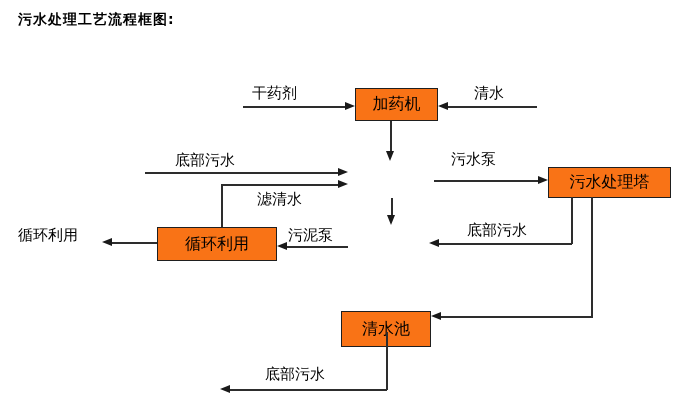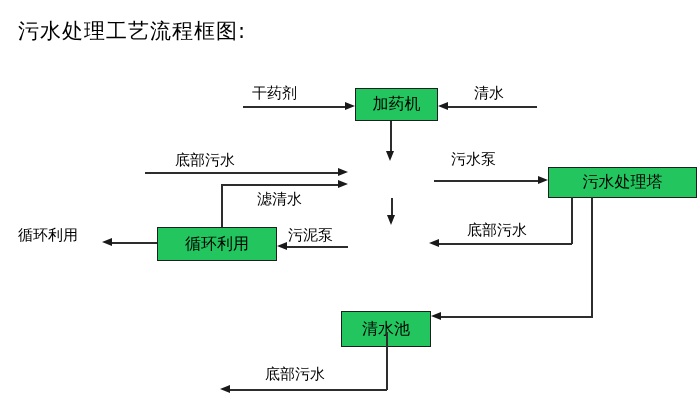--- a/index.html
+++ b/index.html
@@ -2,25 +2,25 @@
 <html><head>
 <meta charset="utf-8">
 <style>
   html,body{margin:0;padding:0;background:#ffffff;}
   .canvas{
     position:relative;width:700px;height:420px;background:#ffffff;
     font-family:"DejaVu Sans","Liberation Sans",sans-serif;color:#000;
     overflow:hidden;
   }
   .title{
-    position:absolute;left:18px;top:17px;font-size:21px;font-weight:normal;
+    position:absolute;left:18px;top:11px;font-size:14px;font-weight:bold;
     letter-spacing:1px;white-space:nowrap;
   }
   .node{
-    position:absolute;border:1.6px solid #1f1f1f;background:#22c55e;
+    position:absolute;border:1.6px solid #1f1f1f;background:#f97316;
     display:flex;align-items:center;justify-content:center;
     font-size:16px;box-sizing:border-box;white-space:nowrap;
   }
   .hline{position:absolute;height:1.5px;background:#2d2d2d;}
   .vline{position:absolute;width:1.5px;background:#2d2d2d;}
   .arr{position:absolute;width:0;height:0;}
   .arr.right{border-top:4.5px solid transparent;border-bottom:4.5px solid transparent;border-left:10px solid #1a1a1a;}
   .arr.left{border-top:4.5px solid transparent;border-bottom:4.5px solid transparent;border-right:10px solid #1a1a1a;}
   .arr.down{border-left:4.5px solid transparent;border-right:4.5px solid transparent;border-top:10px solid #1a1a1a;}
   .elabel{position:absolute;font-size:15px;white-space:nowrap;}
@@ -28,21 +28,21 @@
 </head>
 <body>
 
 <div class="canvas">
 
   <div class="title">污水处理工艺流程框图:</div>
 
   <div class="node" style="left:355px;top:88px;width:83px;height:33px">
     <span>加药机</span>
   </div>
-  <div class="node" style="left:548px;top:167px;width:149px;height:31px">
+  <div class="node" style="left:548px;top:167px;width:123px;height:31px">
     <span>污水处理塔</span>
   </div>
   <div class="node" style="left:157px;top:227px;width:120px;height:34px">
     <span>循环利用</span>
   </div>
   <div class="node" style="left:341px;top:311px;width:90px;height:36px">
     <span>清水池</span>
   </div>
 
   <div>

